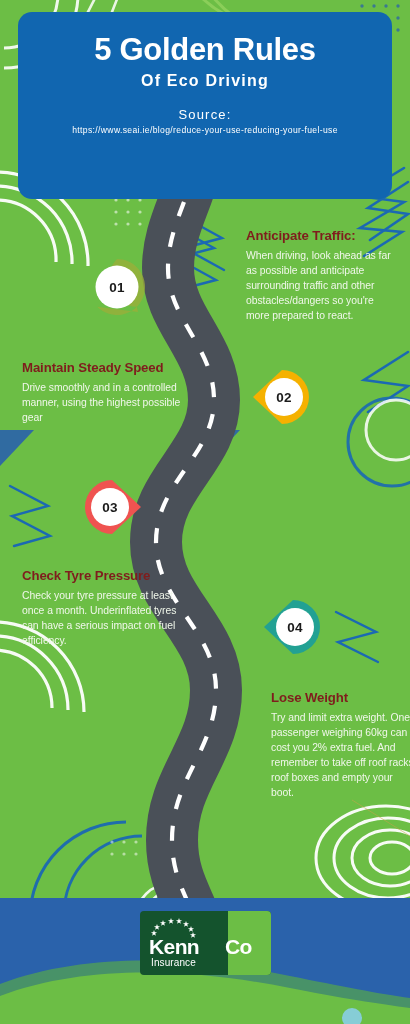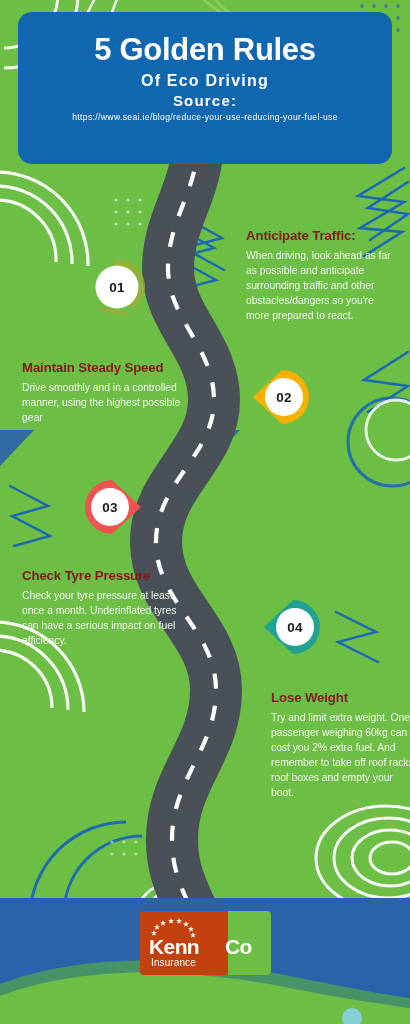--- a/index.html
+++ b/index.html
@@ -9,36 +9,36 @@
     background:#6cbe45;position:relative;
   }
   .stage{position:absolute;inset:0;width:410px;height:1024px;overflow:hidden;background:#6cbe45;}
 
   
   .deco{position:absolute;inset:0;pointer-events:none;}
   .deco svg{position:absolute;top:0;left:0;}
 
   
   .header{
-    position:absolute;left:18px;top:12px;width:374px;height:152px;
+    position:absolute;left:18px;top:12px;width:374px;height:187px;
     background:#1166b0;border-radius:14px;
     box-sizing:border-box;padding:16px 10px 10px;
     text-align:center;
   }
   .title-main{
     color:#ffffff;font-size:31px;font-weight:bold;letter-spacing:-0.3px;
     line-height:1.08;margin:5px 0 0;
   }
   .title-sub{
     color:#ffffff;font-size:16px;font-weight:bold;letter-spacing:1.2px;
     line-height:1.1;margin:6px 0 0;
   }
   .src-label{
-    color:#ffffff;font-size:15px;font-weight:bold;letter-spacing:1.2px;
-    margin-top:2px;
+    color:#ffffff;font-size:13px;font-weight:normal;letter-spacing:1.2px;
+    margin-top:17px;
   }
   .src-url{
     color:#ffffff;font-size:8.6px;letter-spacing:0.35px;margin-top:3px;
     white-space:nowrap;
   }
 
   
   .road{position:absolute;top:150px;left:0;}
 
   
@@ -66,21 +66,21 @@
   .p1{left:88px;top:258px;}
   .p2{left:251px;top:368px;}
   .p3{left:85px;top:478px;}
   .p4{left:262px;top:598px;}
   .p5{left:85px;top:698px;}
 
   
   .footer{position:absolute;left:0;bottom:0;width:410px;height:126px;overflow:hidden;}
   .logo{
     position:absolute;left:140px;top:911px;width:131px;height:64px;
-    border-radius:4px;overflow:hidden;background:#c2410c;
+    border-radius:4px;overflow:hidden;background:#14532d;
   }
   .logo-green{position:absolute;right:0;top:0;width:43px;height:100%;background:#6cbe45;}
   .logo-stars{position:absolute;left:8px;top:5px;width:60px;height:22px;}
   .logo-kenn{
     position:absolute;left:9px;top:25px;color:#ffffff;font-weight:bold;
     font-size:21px;letter-spacing:-0.6px;line-height:1;
   }
   .logo-co{
     position:absolute;left:85px;top:25px;color:#ffffff;font-weight:bold;
     font-size:21px;letter-spacing:-0.6px;line-height:1;

